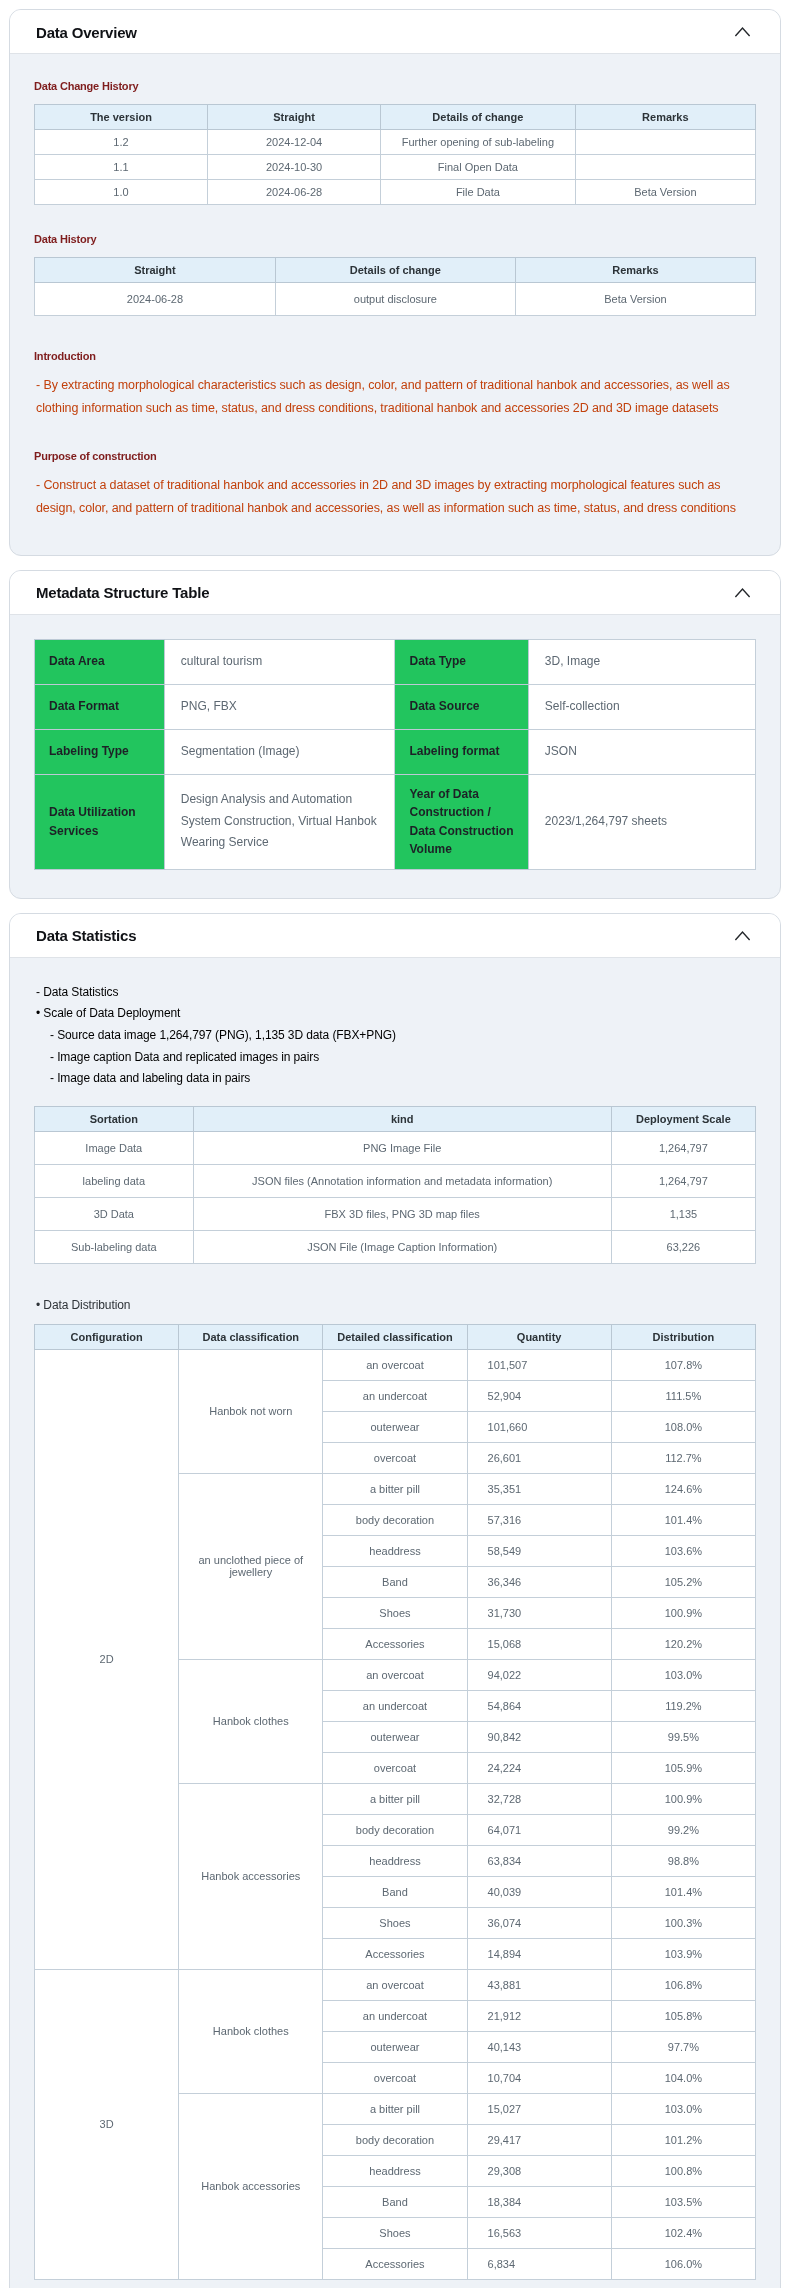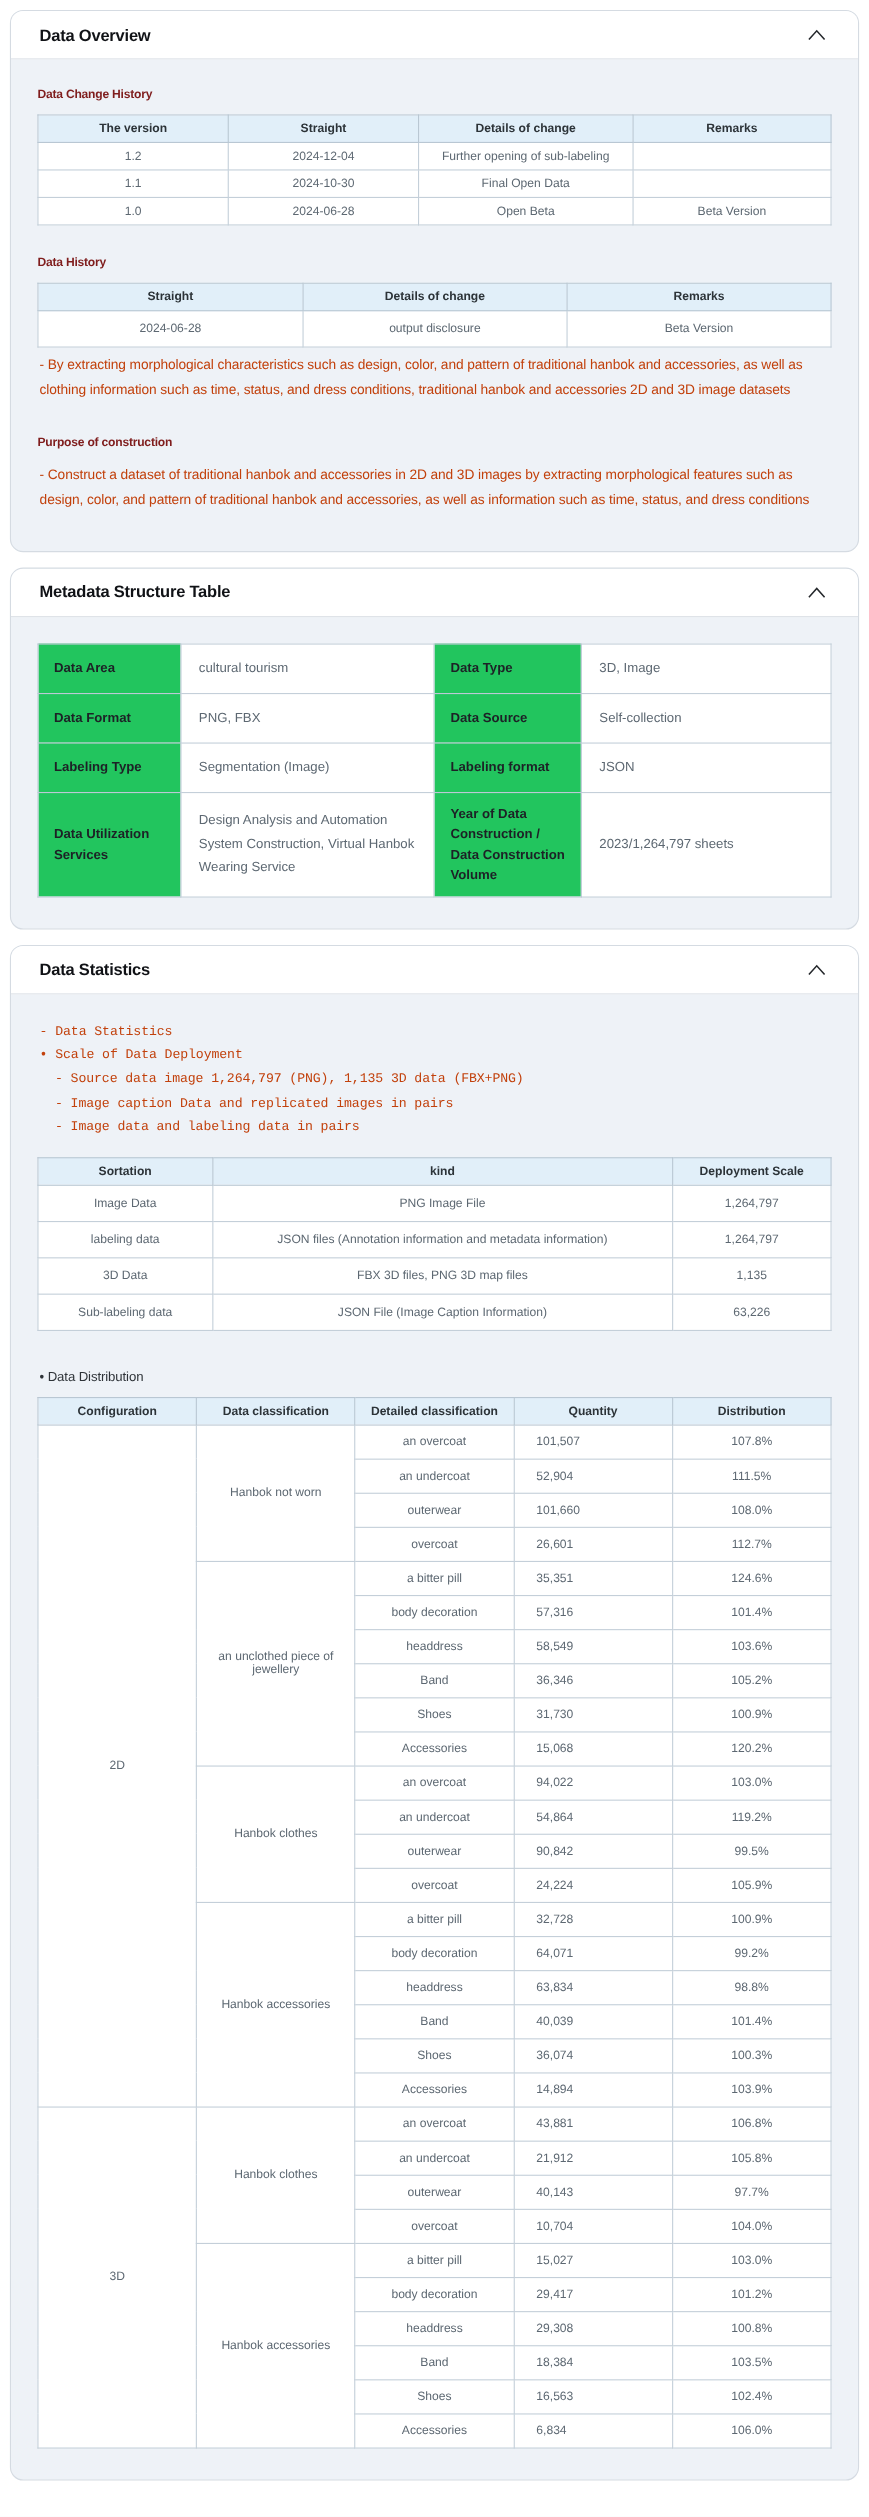--- a/index.html
+++ b/index.html
@@ -80,21 +80,21 @@
     padding: 10px 8px 10px 16px;
     border: 1px solid #c4cfd9;
     text-align: left;
     vertical-align: middle;
     line-height: 1.8;
   }
   table.meta tr { height: 45px; }
 
   .para { font-size: 12.5px; color: #c2410c; line-height: 1.85; margin: 4px 2px 6px; letter-spacing: -0.1px; }
   .notes { margin: 14px 2px 16px; }
-  .note-line { font-size: 12px; color: #c2410c; line-height: 1.8; letter-spacing: -0.1px; font-family: Liberation Mono, monospace; }
+  .note-line { font-size: 12px; color: #000000; line-height: 1.8; letter-spacing: -0.1px; }
   .note-line.ind { padding-left: 14px; }
   .dist-heading { font-size: 12px; color: #2e3338; margin: 34px 2px 12px; letter-spacing: -0.1px; }
   .spacer-lg { height: 14px; }
 </style>
 </head>
 <body>
 
 <section class="card">
   <header class="card-header">
     <span class="card-title">Data Overview</span>
@@ -130,21 +130,21 @@
           </tr>
           <tr>
             <td>1.1</td>
             <td>2024-10-30</td>
             <td>Final Open Data</td>
             <td></td>
           </tr>
           <tr>
             <td>1.0</td>
             <td>2024-06-28</td>
-            <td>Open Beta</td>
+            <td>File Data</td>
             <td>Beta Version</td>
           </tr>
         </tbody>
       </table>
 
     <h3 class="section-heading" style="margin-top:28px">Data History</h3>
     <table class="tbl tbl-md" id="tbl-history">
       <colgroup>
           <col style="width:33.4%">
           <col style="width:33.3%">
@@ -159,20 +159,21 @@
         </thead>
         <tbody>
           <tr>
             <td>2024-06-28</td>
             <td>output disclosure</td>
             <td>Beta Version</td>
           </tr>
         </tbody>
       </table>
 
+    <h3 class="section-heading" style="margin-top:34px">Introduction</h3>
     <p class="para">- By extracting morphological characteristics such as design, color, and pattern of traditional hanbok and accessories, as well as clothing information such as time, status, and dress conditions, traditional hanbok and accessories 2D and 3D image datasets</p>
 
     <h3 class="section-heading" style="margin-top:30px">Purpose of construction</h3>
     <p class="para">- Construct a dataset of traditional hanbok and accessories in 2D and 3D images by extracting morphological features such as design, color, and pattern of traditional hanbok and accessories, as well as information such as time, status, and dress conditions</p>
   </div>
 </section>
 
 <section class="card">
   <header class="card-header">
     <span class="card-title">Metadata Structure Table</span>

